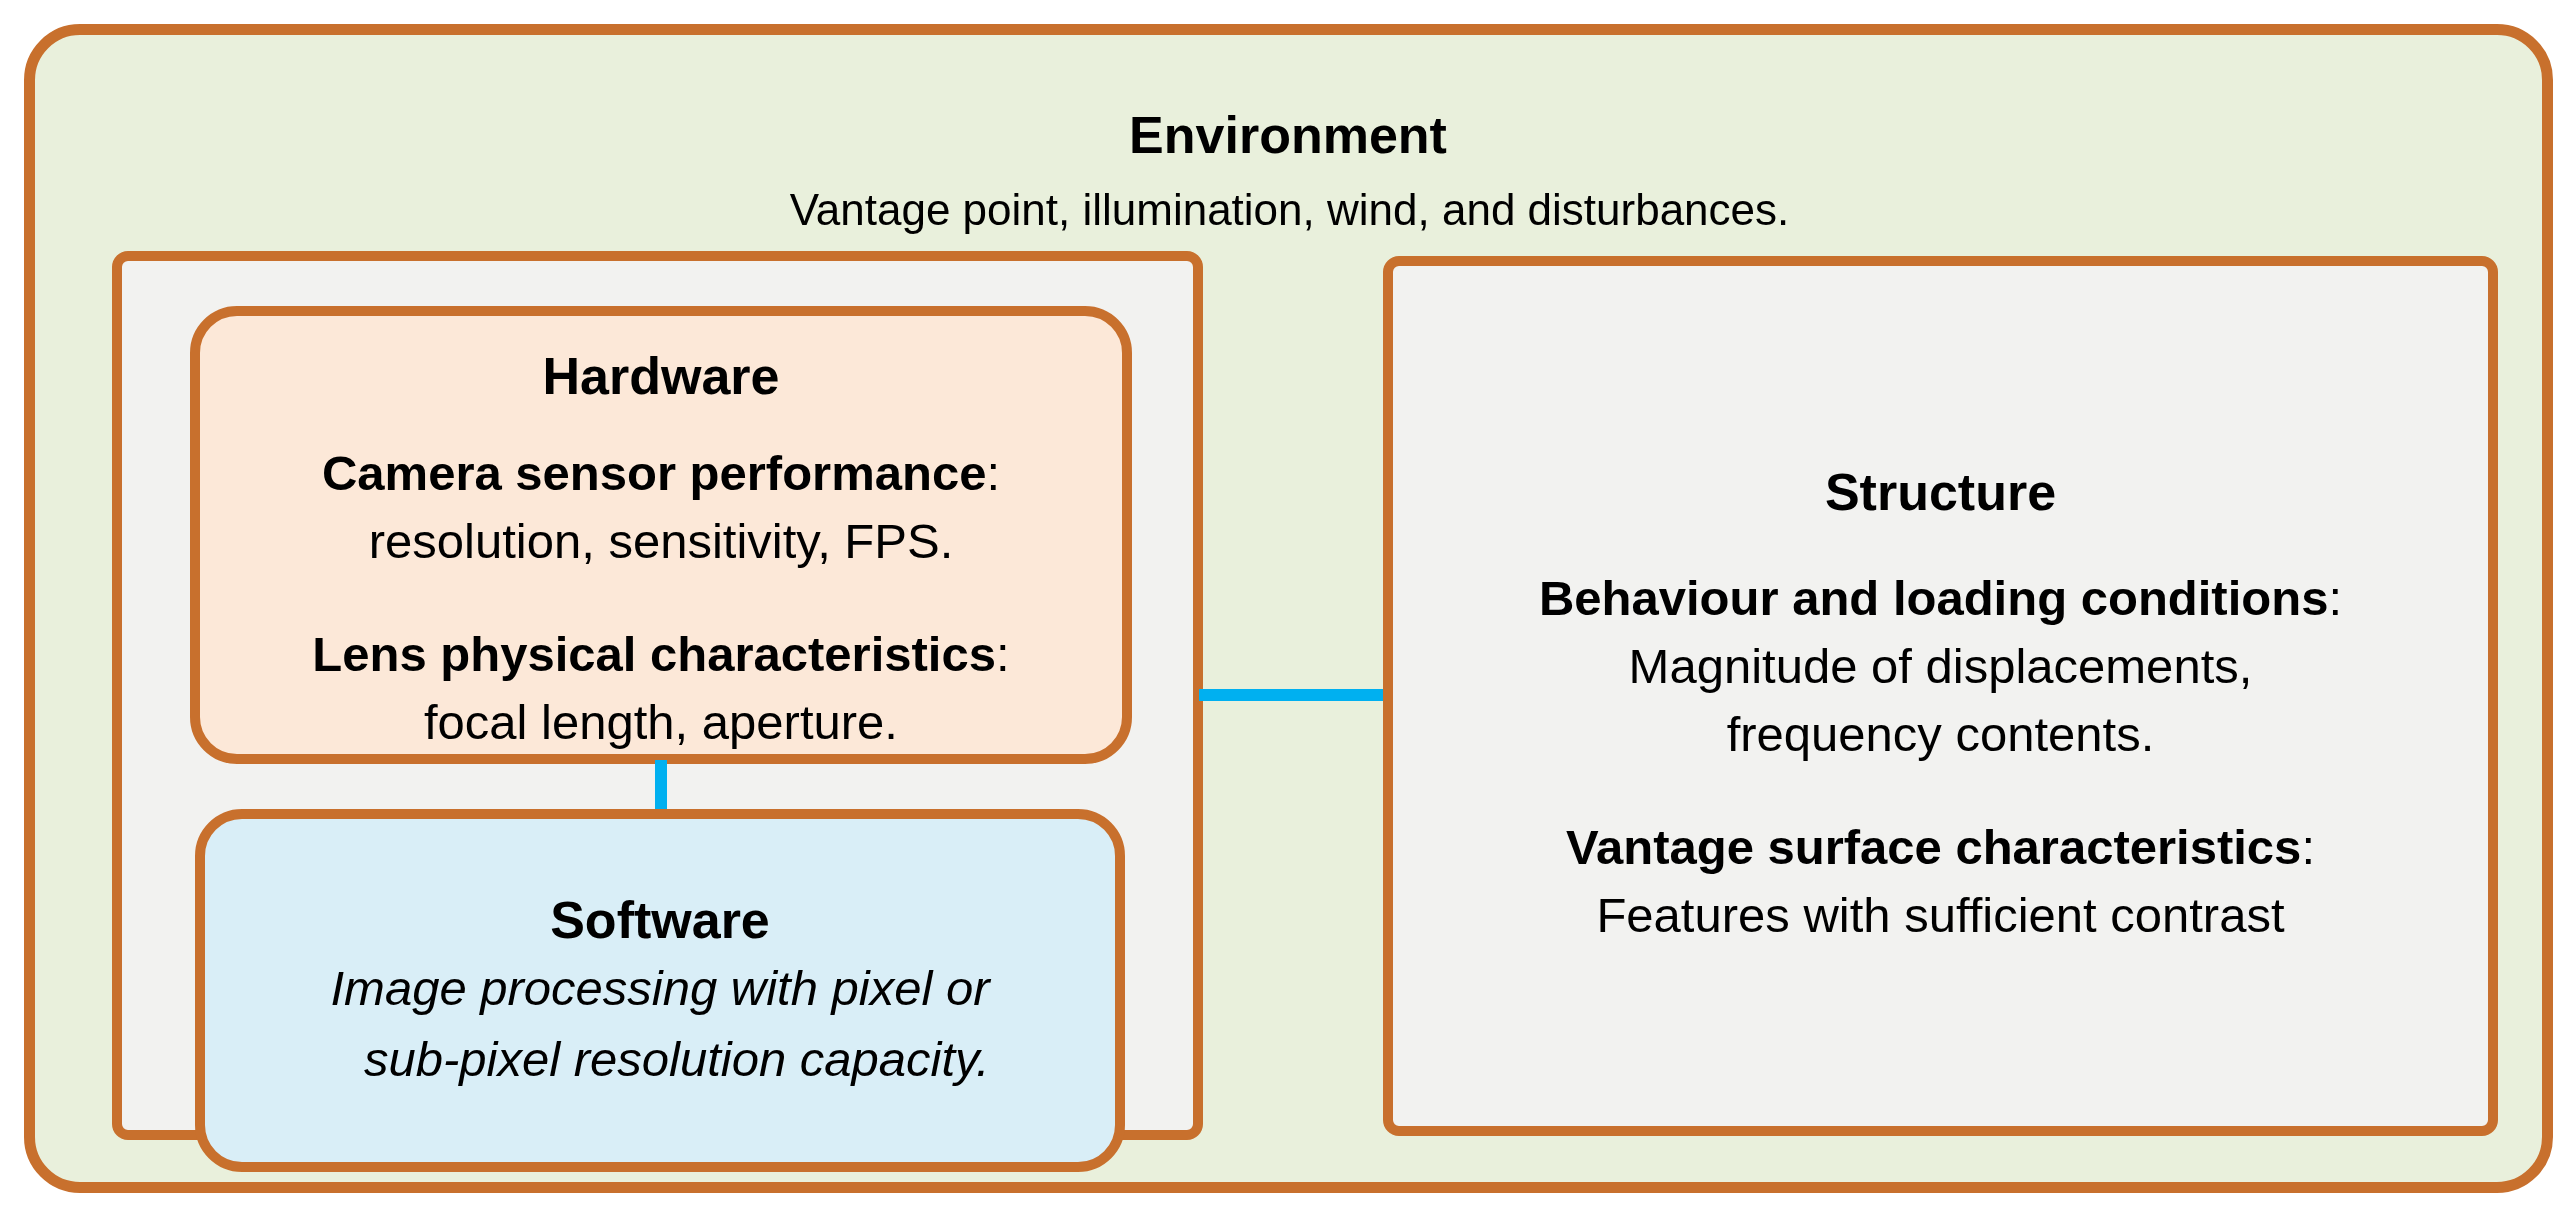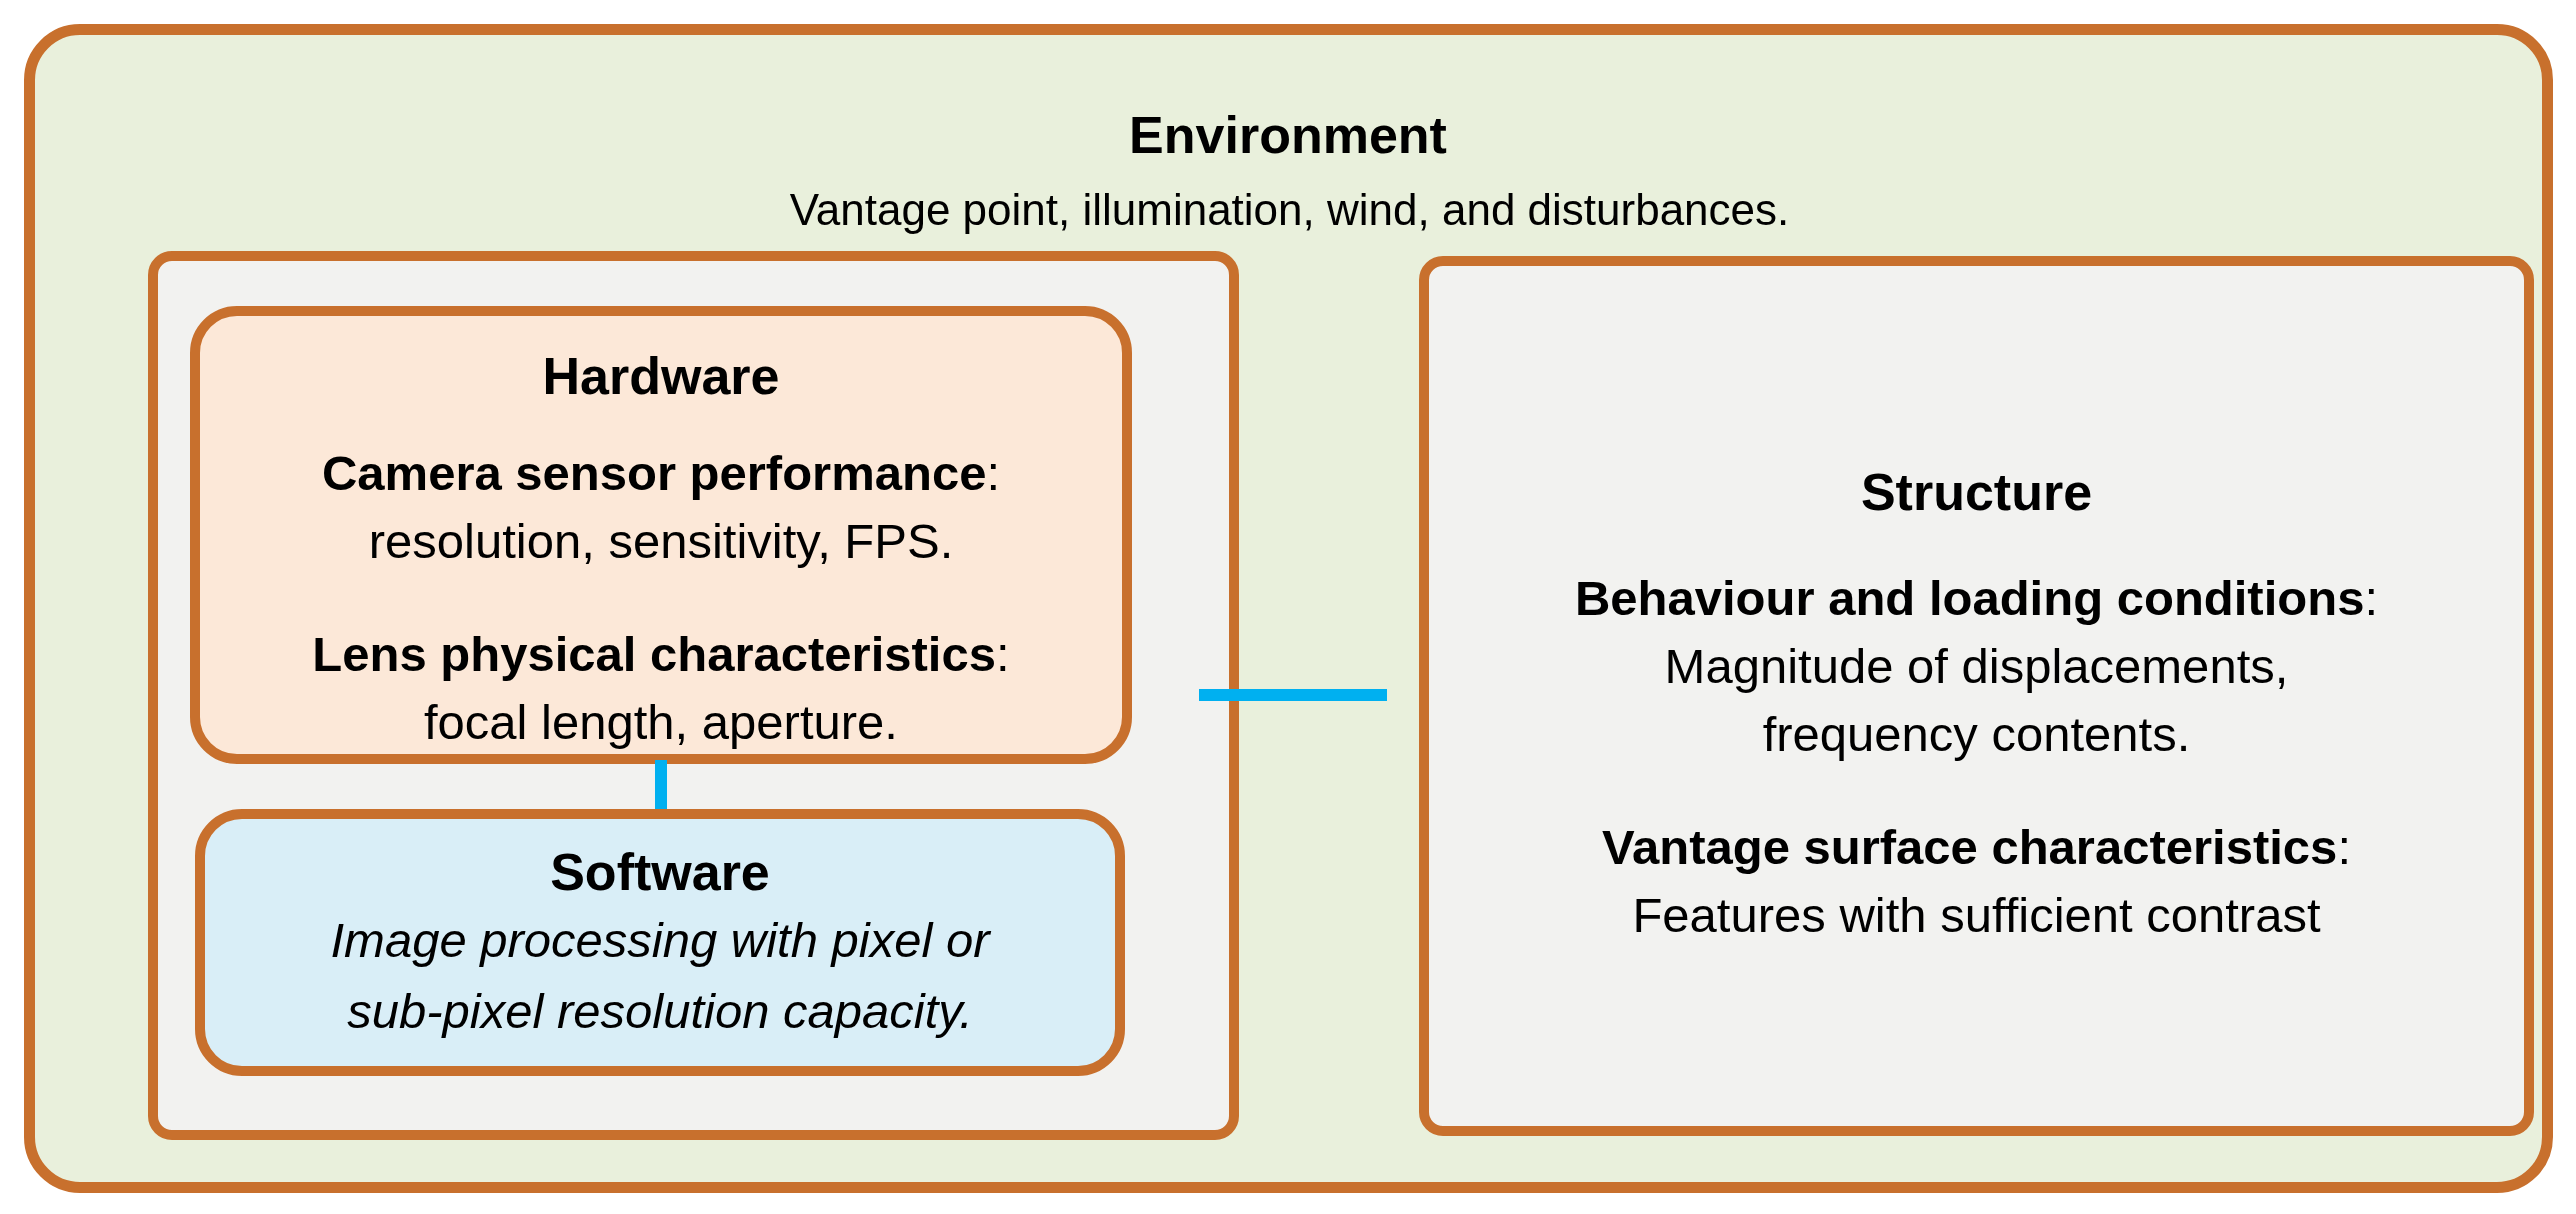--- a/index.html
+++ b/index.html
@@ -40,22 +40,21 @@
   .env-subtitle {
     position: absolute;
     left: 3px; right: 0; top: 143px;
     text-align: center;
     font-size: 44px;
     line-height: 63px;
   }
   
   .panel {
     background: var(--panel-fill, #F2F2F0);
-    border-radius: 24px;
-    margin-left: 36px;
+    border-radius: 16px;
   }
   .camera-panel {
     left: 112px; top: 251px;
     width: 1091px; height: 889px;
   }
   .structure-panel {
     left: 1383px; top: 256px;
     width: 1115px; height: 880px;
     display: flex;
     flex-direction: column;
@@ -71,28 +70,28 @@
     border-radius: 47px;
     background: var(--hardware-fill, #FCE8D8);
     display: flex;
     flex-direction: column;
     align-items: center;
     text-align: center;
     padding: 27px 23.5px 7.8px 23.5px;
   }
   .software-box {
     left: 195px; top: 809px;
-    width: 930px; height: 267px;
+    width: 930px; height: 363px;
     border-radius: 47px;
     background: var(--software-fill, #D9EEF7);
     display: flex;
     flex-direction: column;
     justify-content: center;
     align-items: center;
-    text-align: center;
+    text-align: right;
     padding: 7.8px 23.5px;
   }
   .box-title {
     font-size: 52px;
     font-weight: bold;
     line-height: 66px;
   }
   .hardware-box .box-title { margin-bottom: 30px; }
   .structure-panel .box-title { margin-bottom: 39px; }
   .item {

